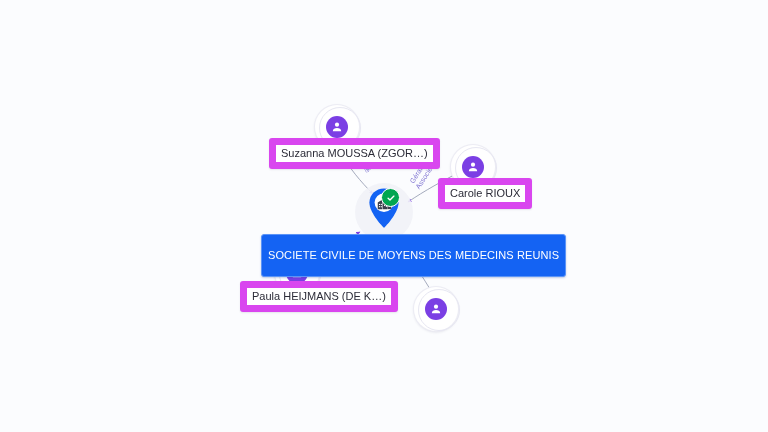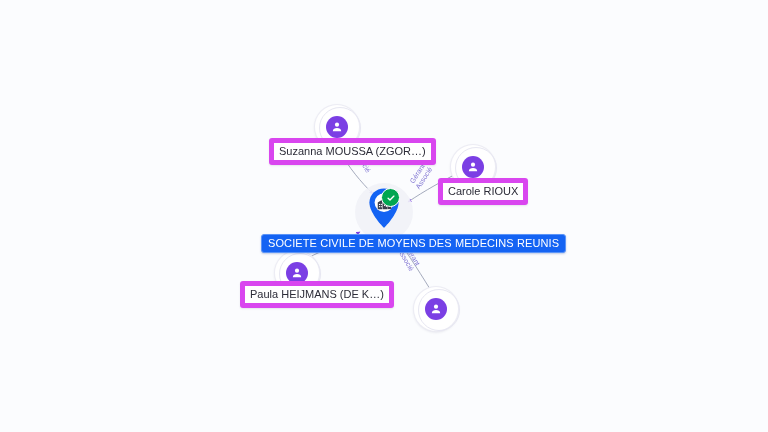--- a/index.html
+++ b/index.html
@@ -46,39 +46,39 @@
   .verified-badge{
     position:absolute;left:26px;top:5px;width:17px;height:17px;border-radius:50%;
     background:#00a650;border:1.5px solid #ffffff;
     display:flex;align-items:center;justify-content:center;
   }
 
   
   .name-label{
     position:absolute;
     background:#ffffff;
-    border:5px solid #d946ef;
+    border:7px solid #d946ef;
     border-radius:3px;
     color:#2c2c38;
     font-size:11px;
     line-height:13px;
     padding:2px 5px;
     white-space:nowrap;
     box-shadow:0 1px 2px rgba(40,40,80,.10);
   }
   .company-label{
     position:absolute;
     background:#1463f3;
     border:1px solid #5b94f7;
     border-radius:3px;
     color:#ffffff;
     font-size:11px;
     line-height:13px;
     letter-spacing:.1px;
-    padding:2px 6px;
+    padding:14px 6px;
     white-space:nowrap;
     box-shadow:0 1px 2px rgba(20,60,160,.25);
   }
 
   
   .edge-label{
     position:absolute;
     color:#7b6fd0;
     font-size:7px;
     line-height:8px;

